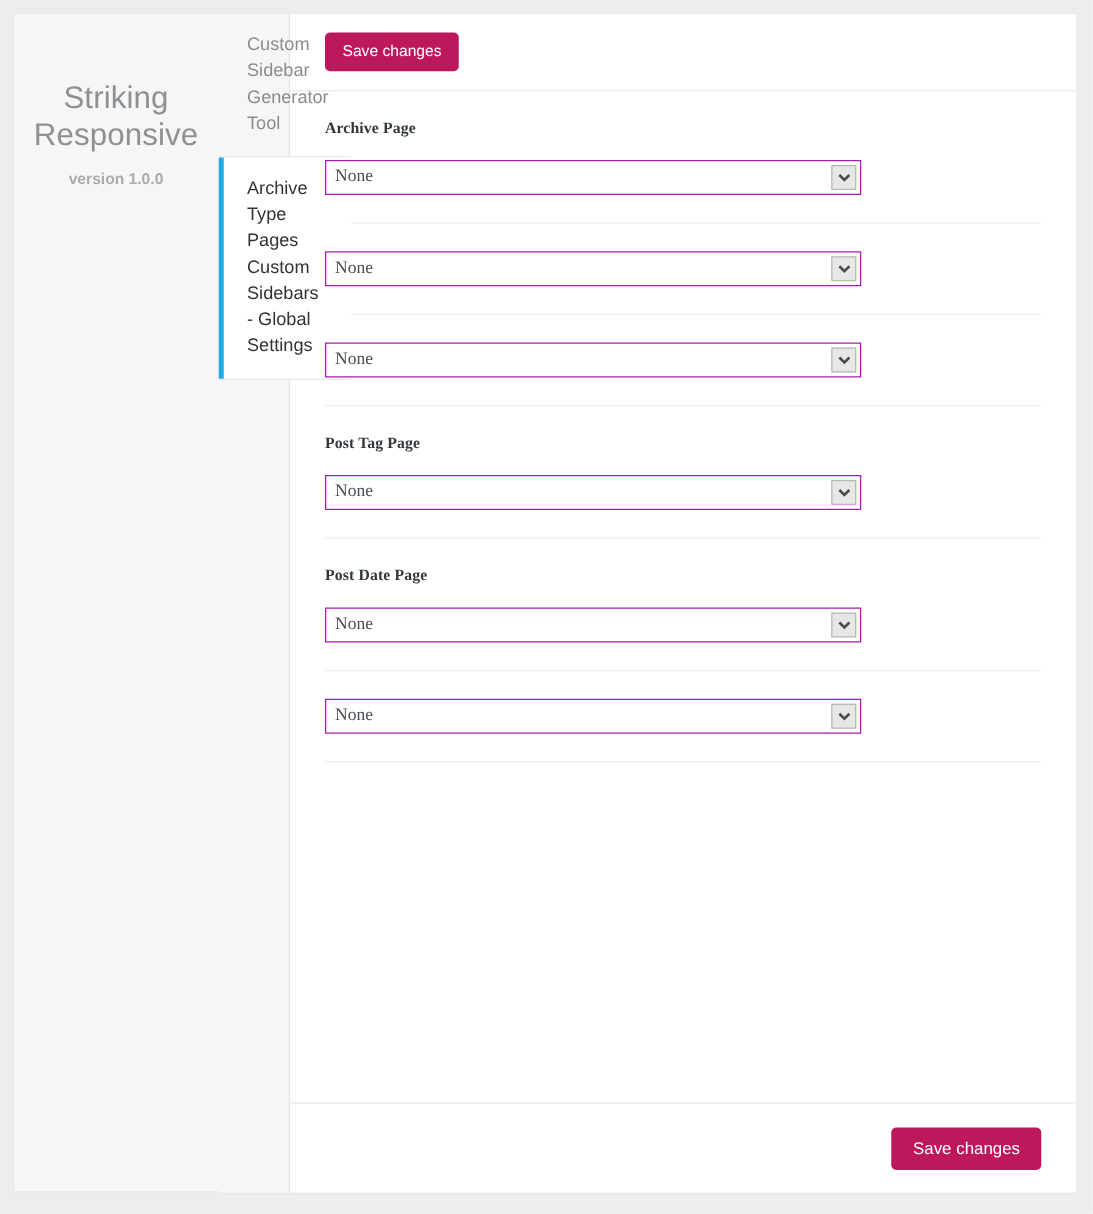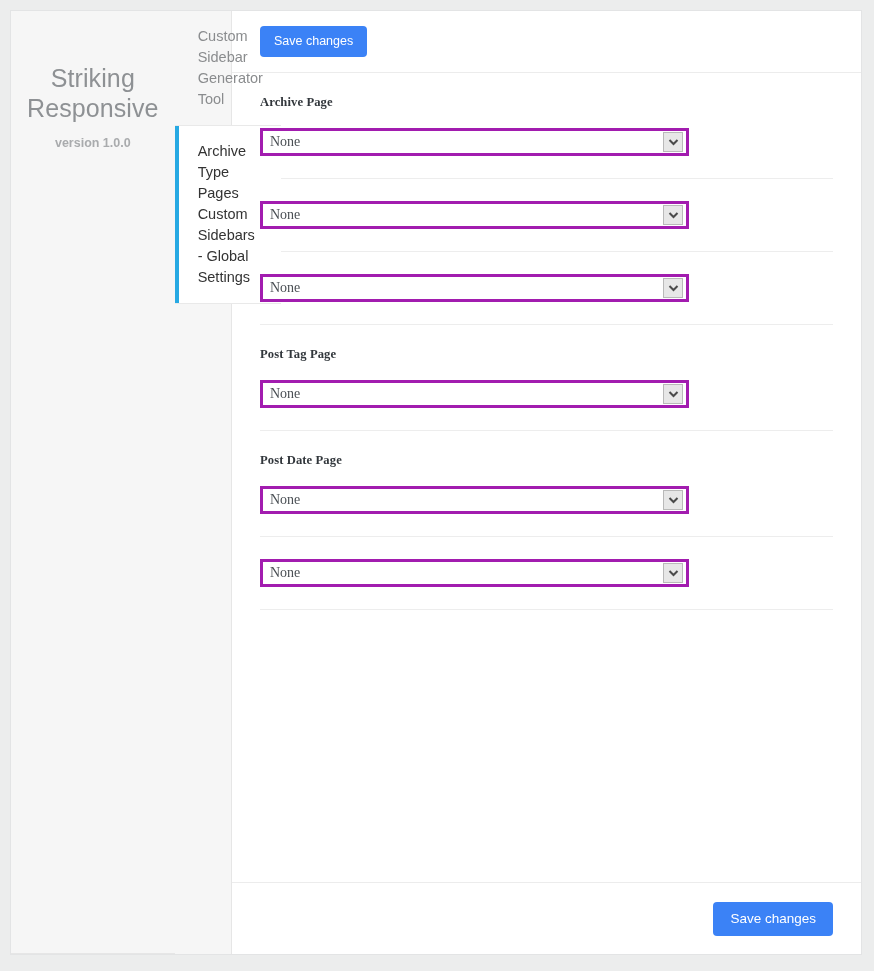--- a/index.html
+++ b/index.html
@@ -97,21 +97,21 @@
     padding: 0 24px 0 28px;
   }
   .page-title {
     font-size: 21px;
     color: #3b3f44;
     font-weight: 400;
     letter-spacing: 0.2px;
   }
 
   .btn-primary {
-    background: #3b82f6;
+    background: #be185d;
     color: #ffffff;
     border: none;
     border-radius: 4px;
     font-family: "Liberation Sans", sans-serif;
     cursor: pointer;
     white-space: nowrap;
   }
   .btn-header {
     font-size: 12.5px;
     padding: 8px 14px 9px 14px;
@@ -138,21 +138,21 @@
     font-weight: bold;
     color: #32373c;
     margin-bottom: 18px;
     letter-spacing: 0.1px;
   }
 
   .select-wrap {
     position: relative;
     width: 429px;
     height: 28px;
-    border: 3px solid #a21caf;
+    border: 1px solid #a21caf;
     background: #ffffff;
     display: flex;
     align-items: center;
   }
   .select-value {
     font-size: 14px;
     color: #4a4f54;
     padding-left: 7px;
     flex: 1 1 auto;
     overflow: hidden;

